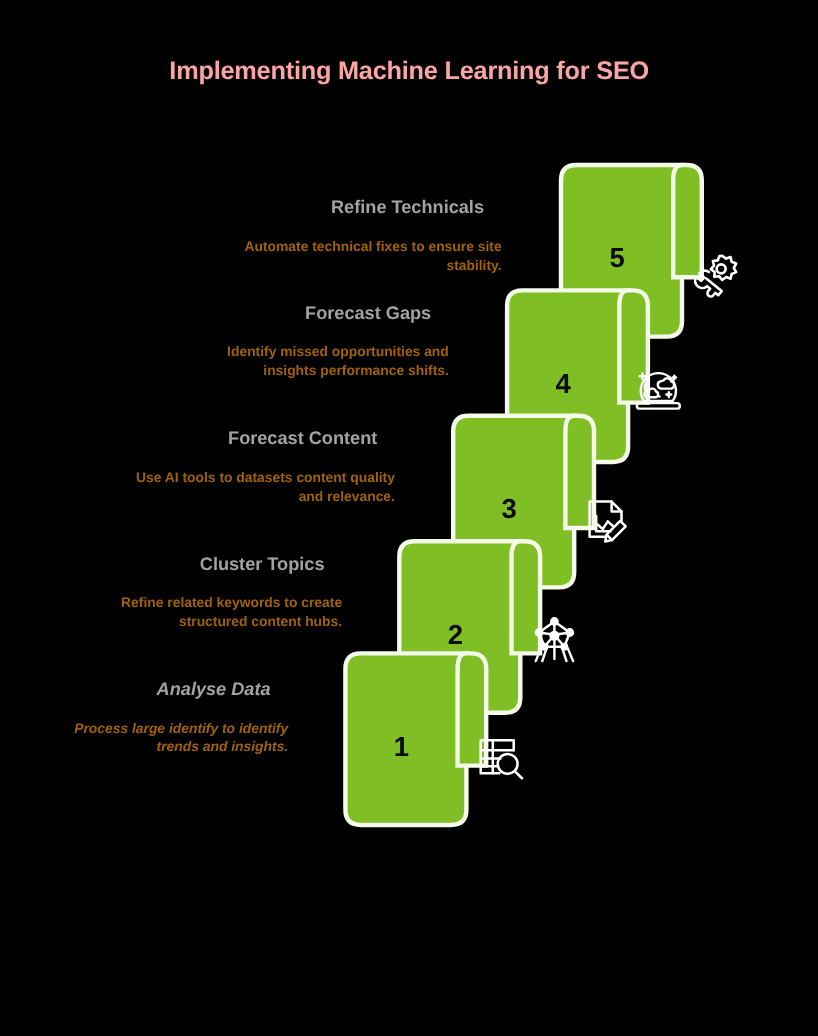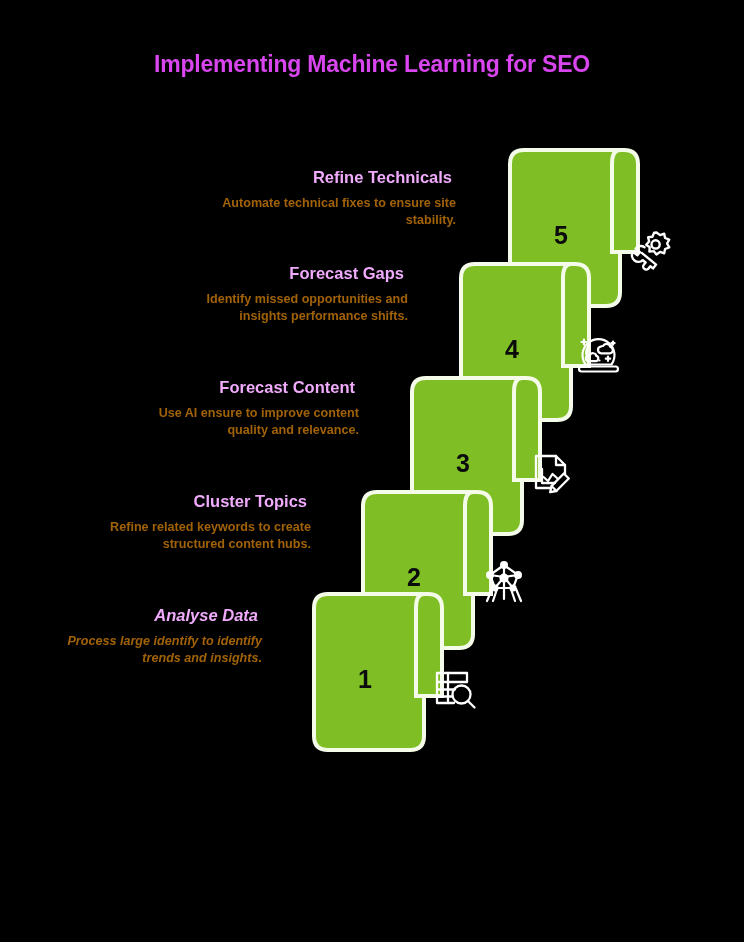--- a/index.html
+++ b/index.html
@@ -22,21 +22,21 @@
     background: #000000;
   }
   #page-title {
     position: absolute;
     left: 0;
     top: 49px;
     width: 744px;
     text-align: center;
     font-size: 23px;
     font-weight: bold;
-    color: #d946ef;
+    color: #fca5a5;
     letter-spacing: -0.2px;
     line-height: 30px;
   }
   
   #steps {
     position: absolute;
     left: 0; top: 0;
     width: 744px;
     height: 942px;
   }
@@ -48,24 +48,24 @@
     height: 0;
   }
   
   .step-text {
     position: absolute;
     text-align: right;
   }
   .step-label {
     font-size: 16.5px;
     font-weight: bold;
-    color: #f0abfc;
+    color: #a3a3a3;
     line-height: 21px;
     white-space: nowrap;
-    margin: 4px;
+    margin: 16px;
   }
   .step-desc {
     font-size: 12.6px;
     font-weight: bold;
     color: #a16207;
     line-height: 17px;
     margin: 7px 0 0 0;
   }
   
   .card-wrap {
@@ -154,21 +154,21 @@
     <div class="step">
       <div class="card-wrap" style="left:404px; top:370px;">
         <svg width="180" height="190" viewBox="0 0 180 190">
           <path d="M 8 22 Q 8 8 22 8 L 118 8 L 118 150 Q 118 164 104 164 L 22 164 Q 8 164 8 150 Z" fill="#7fbf25" stroke="#f4fbe8" stroke-width="4"></path>
           <path d="M 118 8 L 122 8 Q 136 8 136 22 L 136 110 L 110 110 L 110 22 Q 110 8 118 8 Z" fill="#7fbf25" stroke="#f4fbe8" stroke-width="4"></path>
         </svg>
         <div class="step-number" style="left:52px; top:81px;">3</div>
       </div>
       <div class="step-text" style="left:120px; top:373px; width:239px;">
         <div class="step-label">Forecast Content</div>
-        <div class="step-desc">Use AI ensure to improve content quality and relevance.</div>
+        <div class="step-desc">Use AI tools to datasets content quality and relevance.</div>
       </div>
       <div class="step-icon" style="left:526px; top:445px;">
         <svg width="54" height="54" viewBox="0 0 54 54" fill="none" stroke="#ffffff" stroke-width="2.3" stroke-linecap="round" stroke-linejoin="round">
           <path d="M10 11 h20 l9 9 v9 M10 11 v32 h14"></path>
           <path d="M30 11 v9 h9"></path>
           <path d="M16 24 v14 h13"></path>
           <path d="M17.5 32 l4.5 4 4.5-7 4.5 4"></path>
           <path d="M37.8 28.5 l5 5 -12.5 12.5 -6.1 1.2 1.2-6.1z"></path>
           <path d="M26 41.5 l4.5 4.5"></path>
         </svg>

